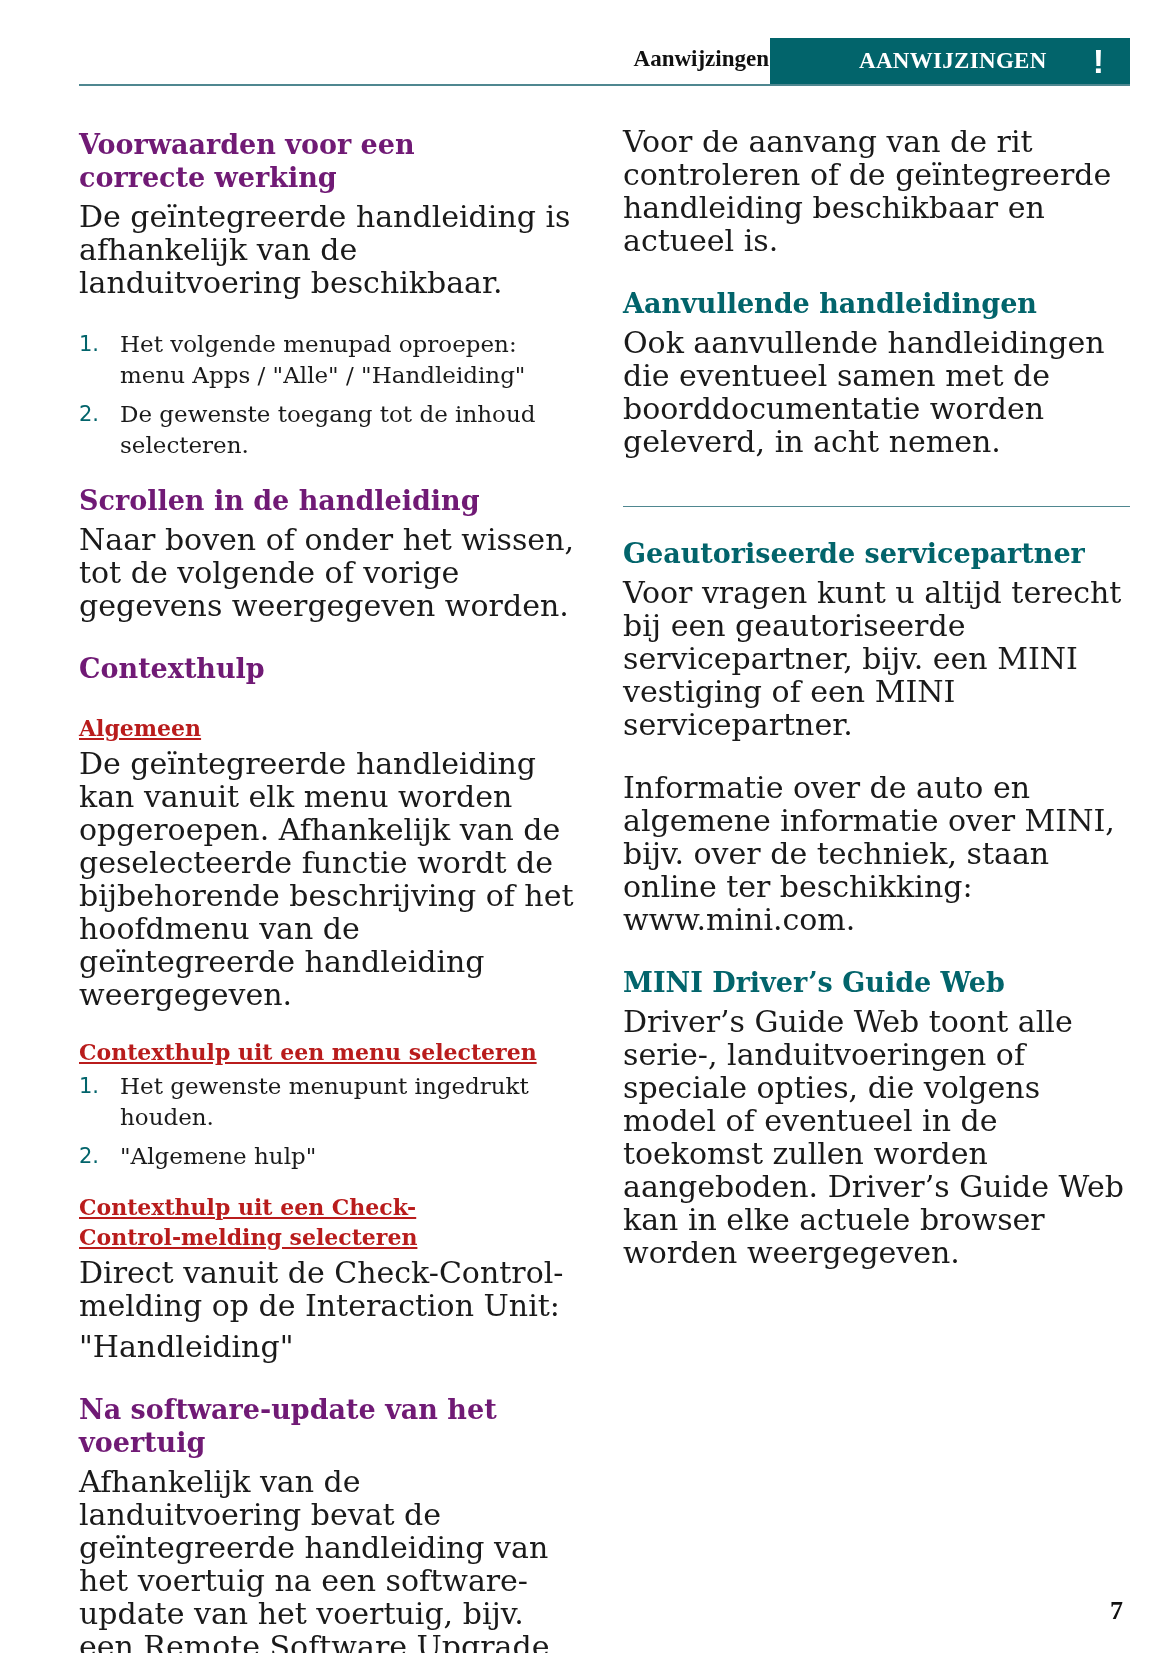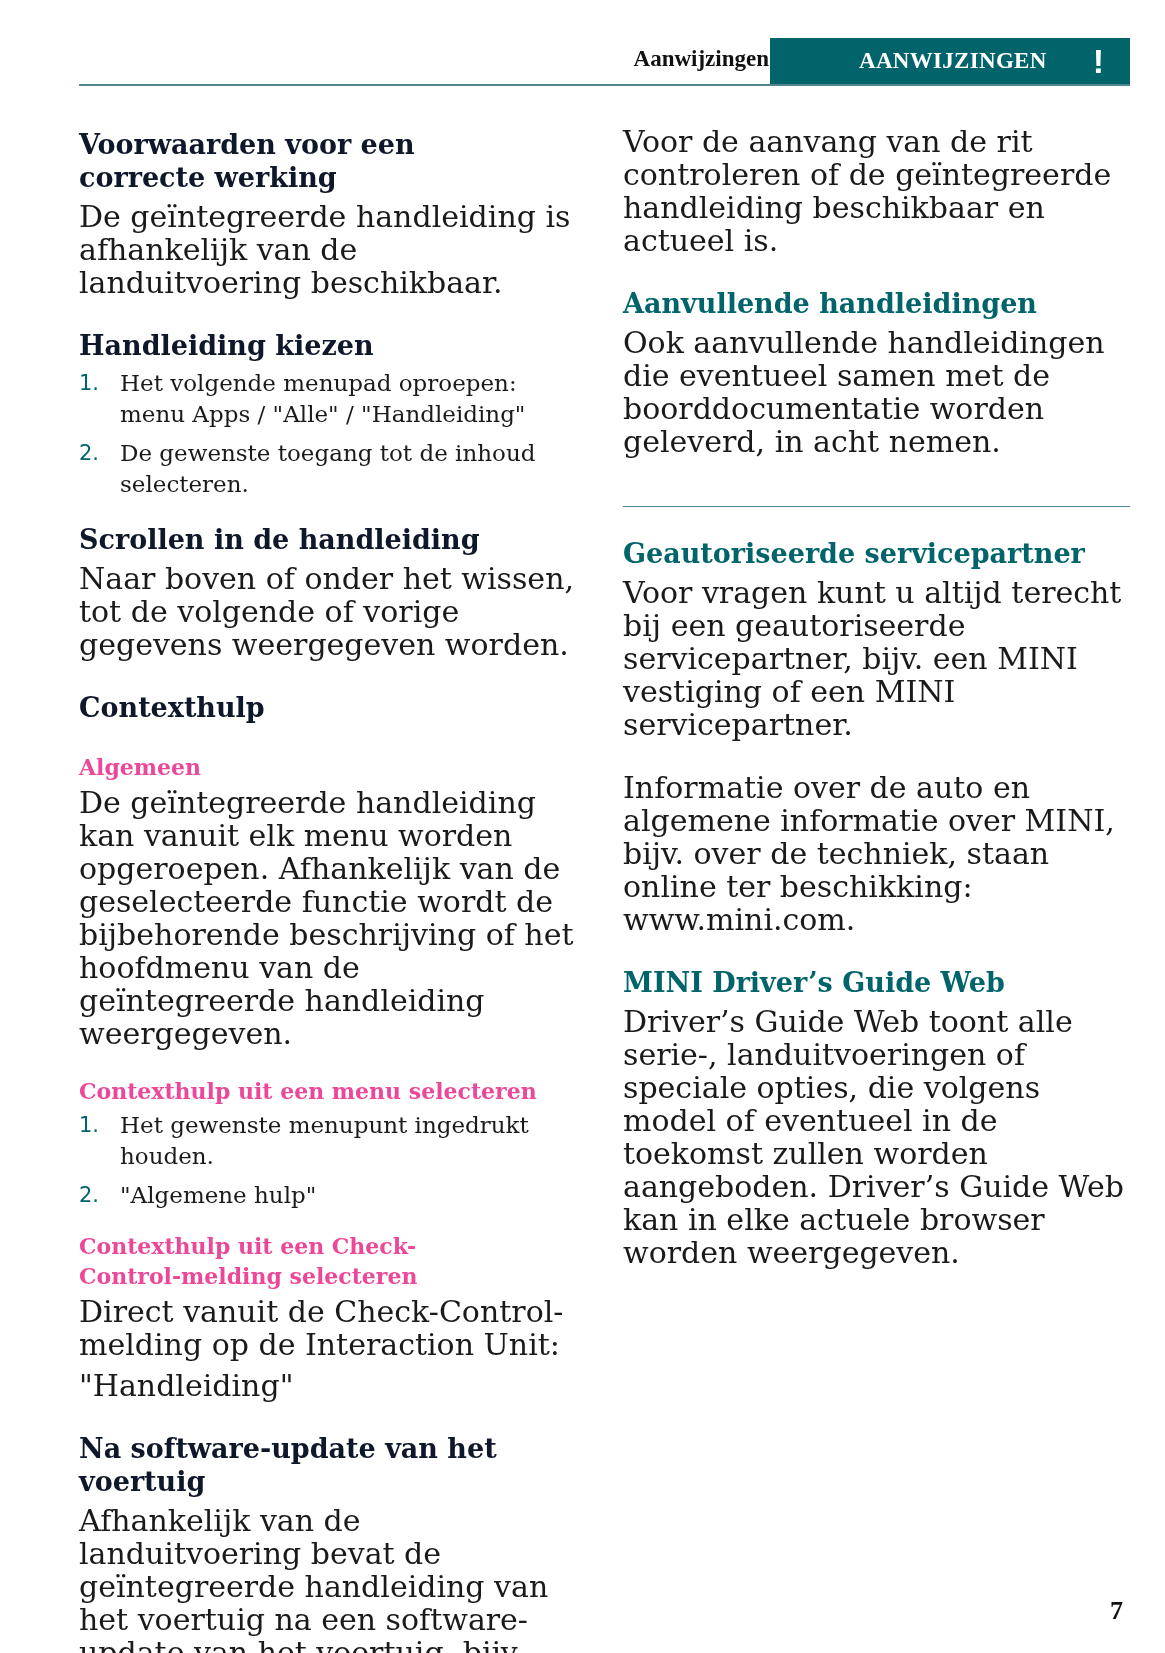--- a/index.html
+++ b/index.html
@@ -15,22 +15,22 @@
   .header-tab-icon { position: absolute; right: 26px; top: 4px; font-size: 34px; font-weight: bold;
         font-family: "Liberation Sans", sans-serif; }
 
   .col { position: absolute; top: 128px; }
   .col-left { left: 79px; width: 505px; }
   .col-right { left: 623px; width: 507px; }
 
   p.body { margin: 0; font-size: 30px; line-height: 33px; }
   h2 { margin: 0; font-size: 27px; line-height: 33px; font-weight: bold; }
   h3 { margin: 0; font-size: 22px; line-height: 30px; font-weight: bold; }
-  .c-left { color: #0f172a; }
-  .c-sub  { color: #ec4899; }
+  .c-left { color: #701a75; }
+  .c-sub  { color: #b91c1c; text-decoration: underline; }
   .c-right { color: #02646b; }
   h1 { margin: 0; font-size: 34px; line-height: 42px; font-weight: bold; color: #02646b; }
   .rule { height: 1px; background: #4f8790; }
 
   ol.steps { list-style: none; margin: 0; padding: 0; }
   ol.steps li { position: relative; padding-left: 41px; font-size: 23px; line-height: 30.5px; margin-bottom: 9px; }
   ol.steps li .num { position: absolute; left: 0; top: 0; color: #02646b; font-family: "DejaVu Sans", sans-serif; font-size: 21px; }
 
   .page-number { position: absolute; left: 1110px; top: 1596px; font-size: 26px; font-weight: bold; color: #111; font-family: "Liberation Serif", serif; }
 </style>
@@ -46,21 +46,20 @@
   <div class="header-rule"></div>
 </div>
 
 <div class="col col-left">
   <section>
     <h2 class="c-left" style="padding-right:60px;">Voorwaarden voor een correcte werking</h2>
     <p class="body" style="margin-top:6px;">De geïntegreerde handleiding is afhankelijk van de landuitvoering beschikbaar.</p>
   </section>
 
   <section style="margin-top:30px;">
-    <h2 class="c-left">Handleiding kiezen</h2>
     <ol class="steps" style="margin-top:6px;">
       <li><span class="num">1.</span><span>Het volgende menupad oproepen: menu Apps / "Alle" / "Handleiding"</span></li>
       <li><span class="num">2.</span><span>De gewenste toegang tot de inhoud selecteren.</span></li>
     </ol>
   </section>
 
   <section style="margin-top:24px;">
     <h2 class="c-left">Scrollen in de handleiding</h2>
     <p class="body" style="margin-top:6px;">Naar boven of onder het wissen, tot de volgende of vorige gegevens weergegeven worden.</p>
   </section>

